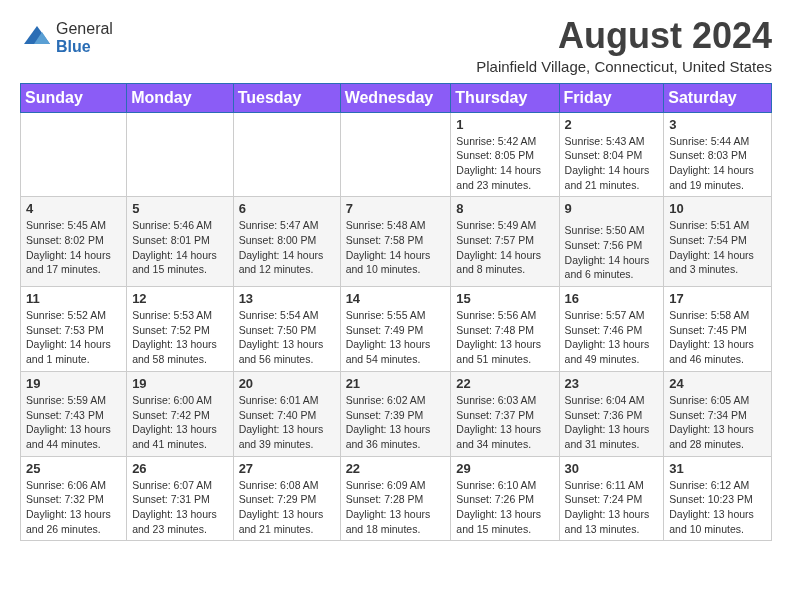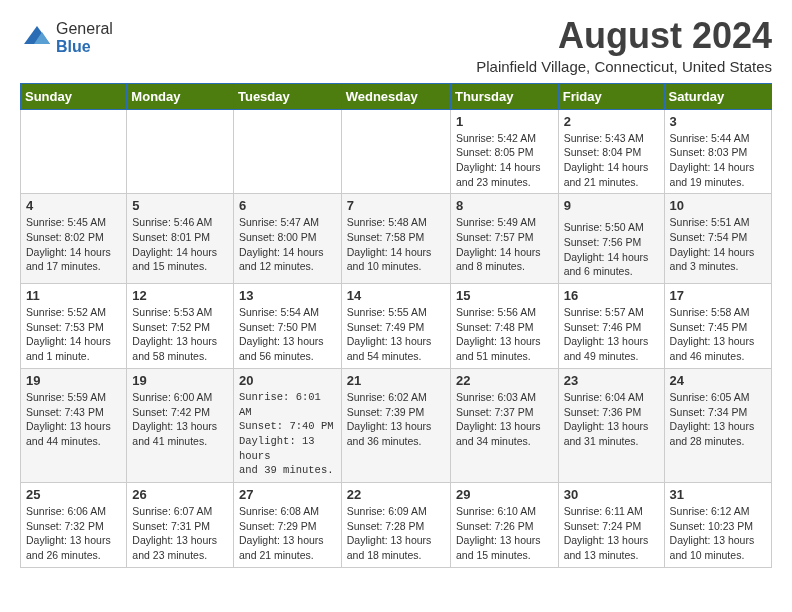--- a/index.html
+++ b/index.html
@@ -40,25 +40,25 @@
       color: #333;
       margin-top: 2px;
       margin-left: 38px;
     }
     .calendar-table {
       width: 100%;
       border-collapse: collapse;
       font-size: 11px;
     }
     .calendar-table th {
-      background-color: #4d7c0f;
+      background-color: #8b5cf6;
       color: #fff;
       padding: 5px 4px;
       text-align: left;
-      font-size: 13px;
+      font-size: 16px;
       font-weight: bold;
       border: 1px solid #2a6db5;
     }
     .calendar-table td {
       border: 1px solid #ccc;
       vertical-align: top;
       padding: 4px 5px;
       height: 80px;
       width: 113px;
       background: #fff;
@@ -255,21 +255,21 @@
         </td>
         <td>
           <div class="day-number">19</div>
           <div class="day-info" style="white-space: pre-line;">Sunrise: 6:00 AM
 Sunset: 7:42 PM
 Daylight: 13 hours
 and 41 minutes.</div>
         </td>
         <td>
           <div class="day-number">20</div>
-          <div class="day-info" style="white-space: pre-line; font-family: Liberation Mono, monospace;">Sunrise: 6:01 AM
+          <div class="day-info" style="white-space: pre-line;">Sunrise: 6:01 AM
 Sunset: 7:40 PM
 Daylight: 13 hours
 and 39 minutes.</div>
         </td>
         <td>
           <div class="day-number">21</div>
           <div class="day-info" style="white-space: pre-line;">Sunrise: 6:02 AM
 Sunset: 7:39 PM
 Daylight: 13 hours
 and 36 minutes.</div>

